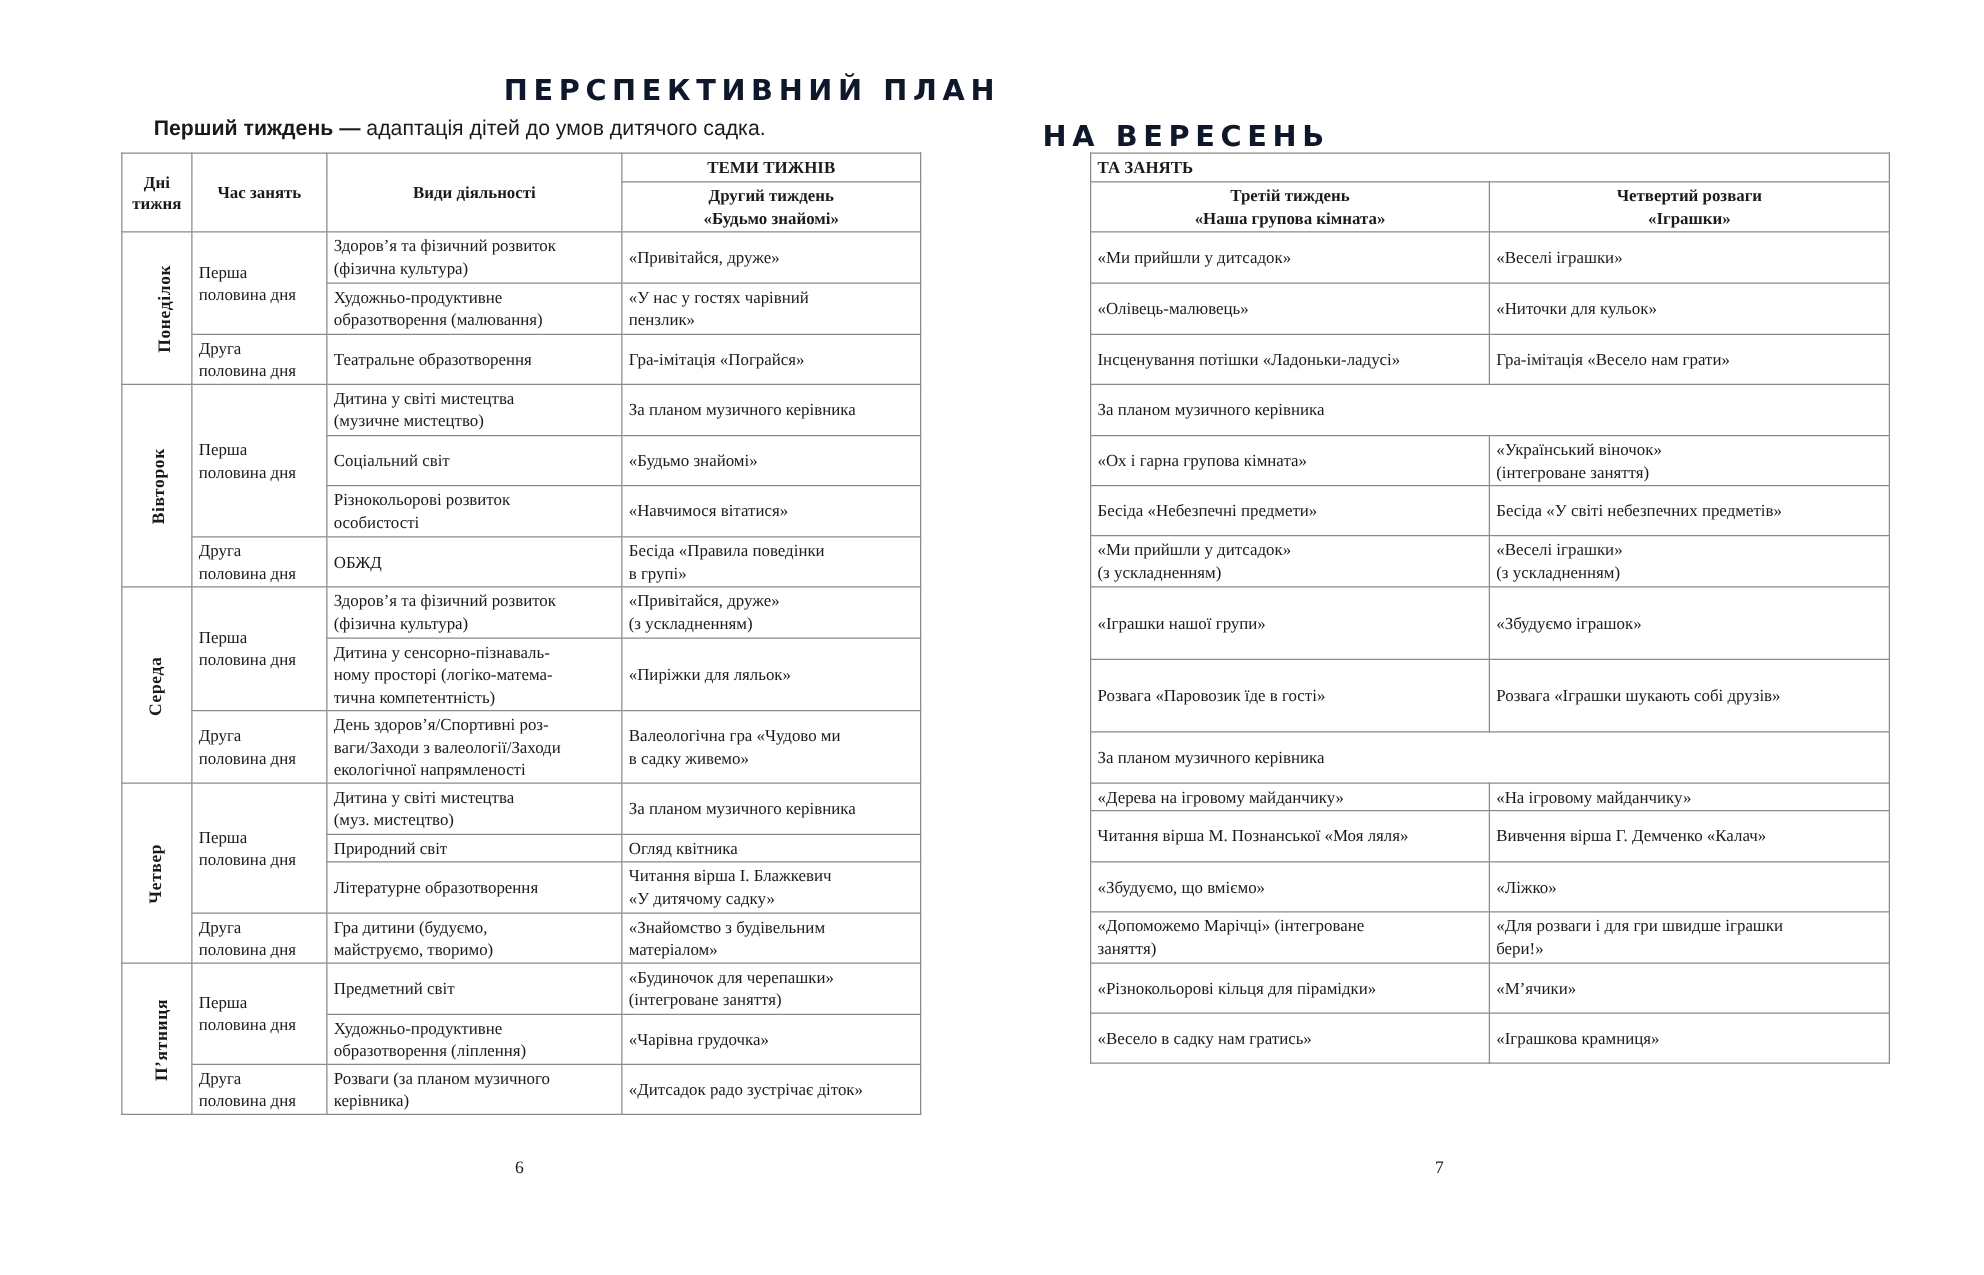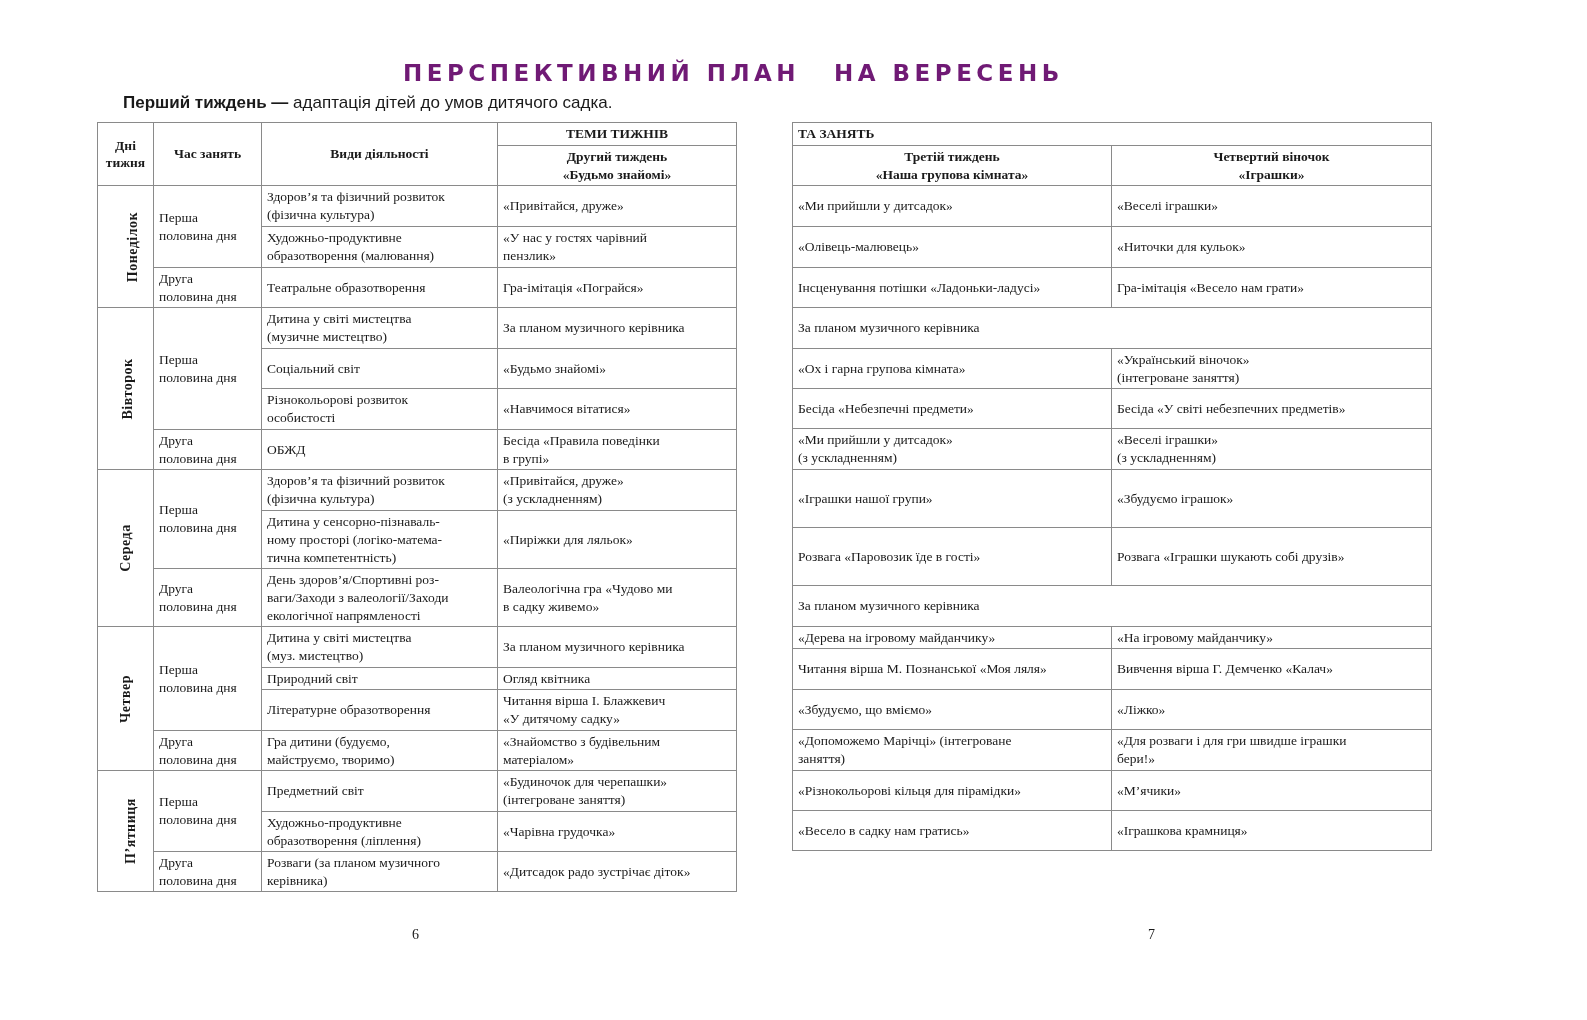--- a/index.html
+++ b/index.html
@@ -1,31 +1,31 @@
 <!DOCTYPE html>
 <html><head>
 <meta charset="utf-8">
 <style>
   html, body { margin:0; padding:0; background:#ffffff; }
   body { width:1587px; height:1020px; position:relative; overflow:hidden;
          font-family:"DejaVu Serif","Liberation Serif",serif; color:#1a1a1a; }
   .title-left, .title-right {
     position:absolute; top:60px; font-family:"DejaVu Sans","Liberation Sans",sans-serif;
-    font-weight:bold; font-size:23px; letter-spacing:4.5px; color:#701a75;
+    font-weight:bold; font-size:23px; letter-spacing:4.5px; color:#0f172a;
   }
   .title-left { left:403px; }
-  .title-right { left:834px; }
+  .title-right { left:834px;margin-top:37px; }
   .subtitle { position:absolute; left:123px; top:93px; font-size:17px; font-family:Liberation Sans, sans-serif; }
   .subtitle b { font-weight:bold; }
   table.plan { position:absolute; border-collapse:collapse; table-layout:fixed;
                font-family:"Liberation Serif","DejaVu Serif",serif; font-size:13.5px; line-height:18px; }
   table.plan td, table.plan th { border:1px solid #8a8a8a; padding:0 5px; vertical-align:middle; text-align:left; font-weight:normal; }
   table.plan th { font-weight:bold; text-align:center; }
   #left-table { left:97px; top:122px; width:639px; }
-  #right-table { left:792px; top:122px; width:639px; }
+  #right-table { left:872px; top:122px; width:639px; }
   .hdr-right { text-align:center; }
   .hdr-leftalign { text-align:left !important; }
   .day-cell { text-align:center !important; padding:0 !important; }
   .day-label { display:inline-block; transform:rotate(-90deg); white-space:nowrap; font-weight:bold; font-size:14px; letter-spacing:0.5px; }
   .time-cell { font-weight:bold; }
   .pre { white-space:pre-line; }
   .pageno { position:absolute; top:927px; font-size:14px; font-family:"Liberation Serif","DejaVu Serif",serif; }
 </style>
 </head>
 <body>
@@ -180,21 +180,21 @@
       <col style="width:319px">
       <col style="width:320px">
     </colgroup>
   <tbody>
       <tr style="height:23px">
     <th colspan="2" class="hdr-leftalign">ТА ЗАНЯТЬ</th>
   </tr>
   <tr style="height:40px">
     <th class="pre">Третій тиждень
 «Наша групова кімната»</th>
-    <th class="pre">Четвертий віночок
+    <th class="pre">Четвертий розваги
 «Іграшки»</th>
   </tr>
 
   <tr style="height:41px">
     <td class="pre">«Ми прийшли у дитсадок»</td>
     <td class="pre">«Веселі іграшки»</td>
   </tr>
   <tr style="height:41px">
     <td class="pre">«Олівець-малювець»</td>
     <td class="pre">«Ниточки для кульок»</td>

